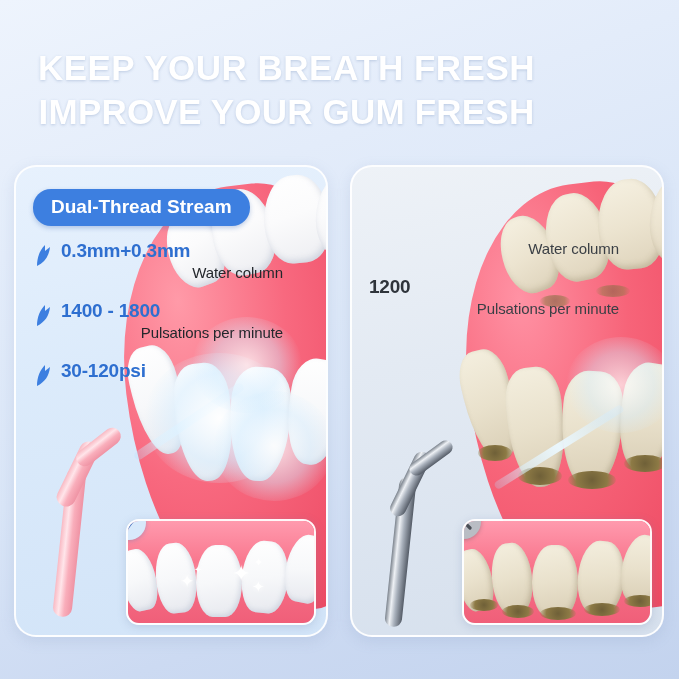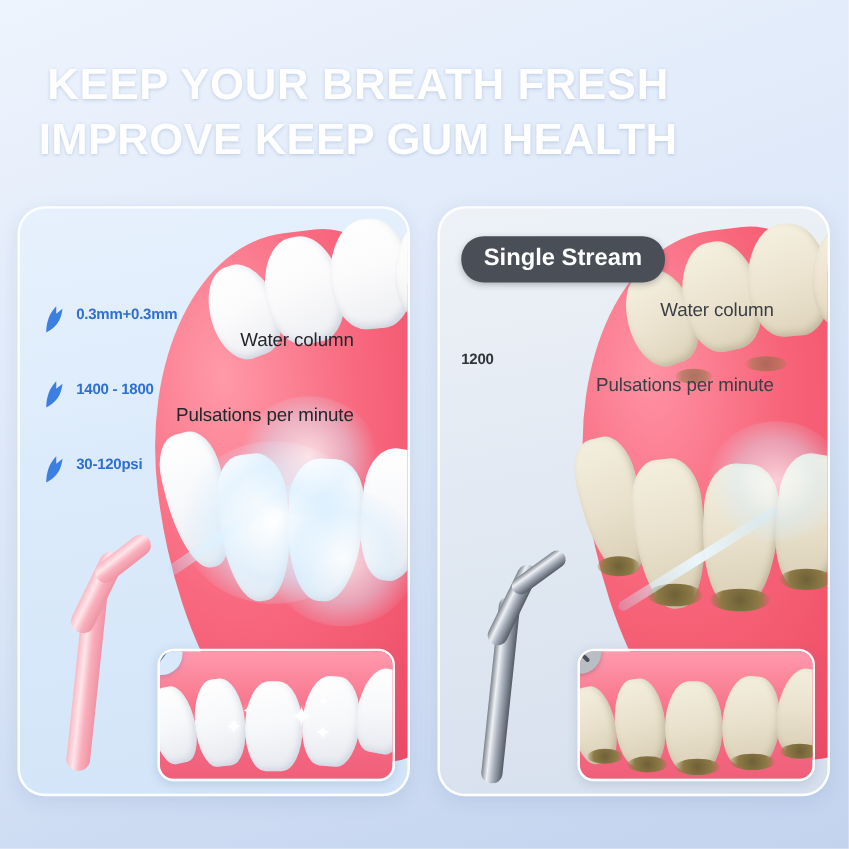--- a/index.html
+++ b/index.html
@@ -41,21 +41,21 @@
   }
   .badge.blue{ background:#3d7fe0; box-shadow:0 2px 5px rgba(45,95,180,.30); }
   .badge.gray{ background:#4a4f57; box-shadow:0 2px 5px rgba(40,45,55,.30); }
 
   
   .specs{ position:absolute; top:72px; left:17px; width:250px; }
   .spec{ position:relative; margin-bottom:17px; }
   .spec .arrow{ position:absolute; left:0; top:4px; width:20px; height:24px; }
   .spec-txt{ padding-left:0; }
   .panel.left .spec-txt{ padding-left:28px; }
-  .spec-val{ font-weight:bold; font-size:12px; line-height:24px; letter-spacing:-.2px; }
+  .spec-val{ font-weight:bold; font-size:19px; line-height:24px; letter-spacing:-.2px; }
   .spec-sub{ font-size:15px; line-height:19px; letter-spacing:-.1px;text-align:right; }
   .panel.left .spec-val{ color:#2e6fd0; }
   .panel.left .spec-sub{ color:#23272c; }
   .panel.right .spec-val{ color:#2f343b; }
   .panel.right .spec-sub{ color:#3a3f45; }
 
   
   .mouth{ position:absolute; inset:0; }
   .gum{ position:absolute; border-radius:48% 52% 46% 50%/55% 50% 48% 45%; }
   .tooth{ position:absolute; border-radius:46% 46% 40% 40%/55% 55% 45% 45%; }
@@ -116,21 +116,21 @@
   }
   .mark.ok{ left:-16px; top:-15px; background:#d8e9fb; box-shadow:0 1px 4px rgba(80,120,180,.35); }
   .mark.no{ left:-17px; top:-16px; background:#b9bdc4; box-shadow:0 1px 4px rgba(70,75,85,.35); }
   .sparkle{ position:absolute; color:#fff; line-height:1; text-shadow:0 0 6px rgba(255,255,255,.9); }
 </style>
 </head>
 <body>
 
 <div class="headline">
   <div class="l1">KEEP YOUR BREATH FRESH</div>
-  <div class="l2">IMPROVE KEEP GUM HEALTH</div>
+  <div class="l2">IMPROVE YOUR GUM FRESH</div>
 </div>
 
 <div class="panels">
 
   <div class="panel left">
 
     <div class="mouth">
       <div class="gum gum-main"></div>
 
       <div class="tooth t-up" style="left:152px;top:44px;width:54px;height:76px;transform:rotate(-20deg);"></div>
@@ -146,20 +146,21 @@
       <div class="stream" style="left:108px;top:250px;width:130px;height:9px;transform:rotate(-34deg);"></div>
       <div class="spray" style="left:128px;top:186px;width:150px;height:130px;"></div>
       <div class="spray" style="left:176px;top:150px;width:110px;height:96px;opacity:.8;"></div>
       <div class="spray" style="left:198px;top:224px;width:120px;height:110px;opacity:.85;"></div>
 
       <div class="nozzle nz-pink" style="left:44px;top:300px;width:19px;height:150px;border-radius:9px;transform:rotate(6deg);"></div>
       <div class="nozzle nz-pink" style="left:52px;top:272px;width:19px;height:70px;border-radius:9px;transform:rotate(26deg);"></div>
       <div class="nozzle nz-pink" style="left:74px;top:254px;width:17px;height:52px;border-radius:9px;transform:rotate(52deg);"></div>
     </div>
 
+    <div class="badge blue">Dual-Thread Stream</div>
 
     <div class="specs">
       <div class="spec">
         <svg class="arrow" viewBox="0 0 20 24">
           <path d="M4 23 C4 14 7 7 12 2 L12 8 L17 4 C16 13 12 19 4 23 Z" fill="#3d7fe0"></path>
         </svg>
         <div class="spec-txt">
           <div class="spec-val">0.3mm+0.3mm</div>
           <div class="spec-sub">Water column</div>
         </div>
@@ -226,21 +227,20 @@
       <div class="plaque" style="left:244px;top:118px;width:34px;height:12px;opacity:.5;"></div>
 
       <div class="stream" style="left:132px;top:276px;width:150px;height:8px;transform:rotate(-32deg);"></div>
       <div class="spray" style="left:214px;top:170px;width:110px;height:96px;opacity:.75;"></div>
 
       <div class="nozzle nz-steel" style="left:40px;top:310px;width:17px;height:150px;border-radius:8px;transform:rotate(6deg);"></div>
       <div class="nozzle nz-steel" style="left:50px;top:282px;width:16px;height:70px;border-radius:8px;transform:rotate(26deg);"></div>
       <div class="nozzle nz-steel" style="left:72px;top:266px;width:14px;height:50px;border-radius:8px;transform:rotate(54deg);"></div>
     </div>
 
-    <div class="badge gray">Single Stream</div>
 
     <div class="specs">
       <div class="spec">
         <div class="spec-txt">
           <div class="spec-sub">Water column</div>
         </div>
       </div>
       <div class="spec">
         <div class="spec-txt">
           <div class="spec-val">1200</div>

